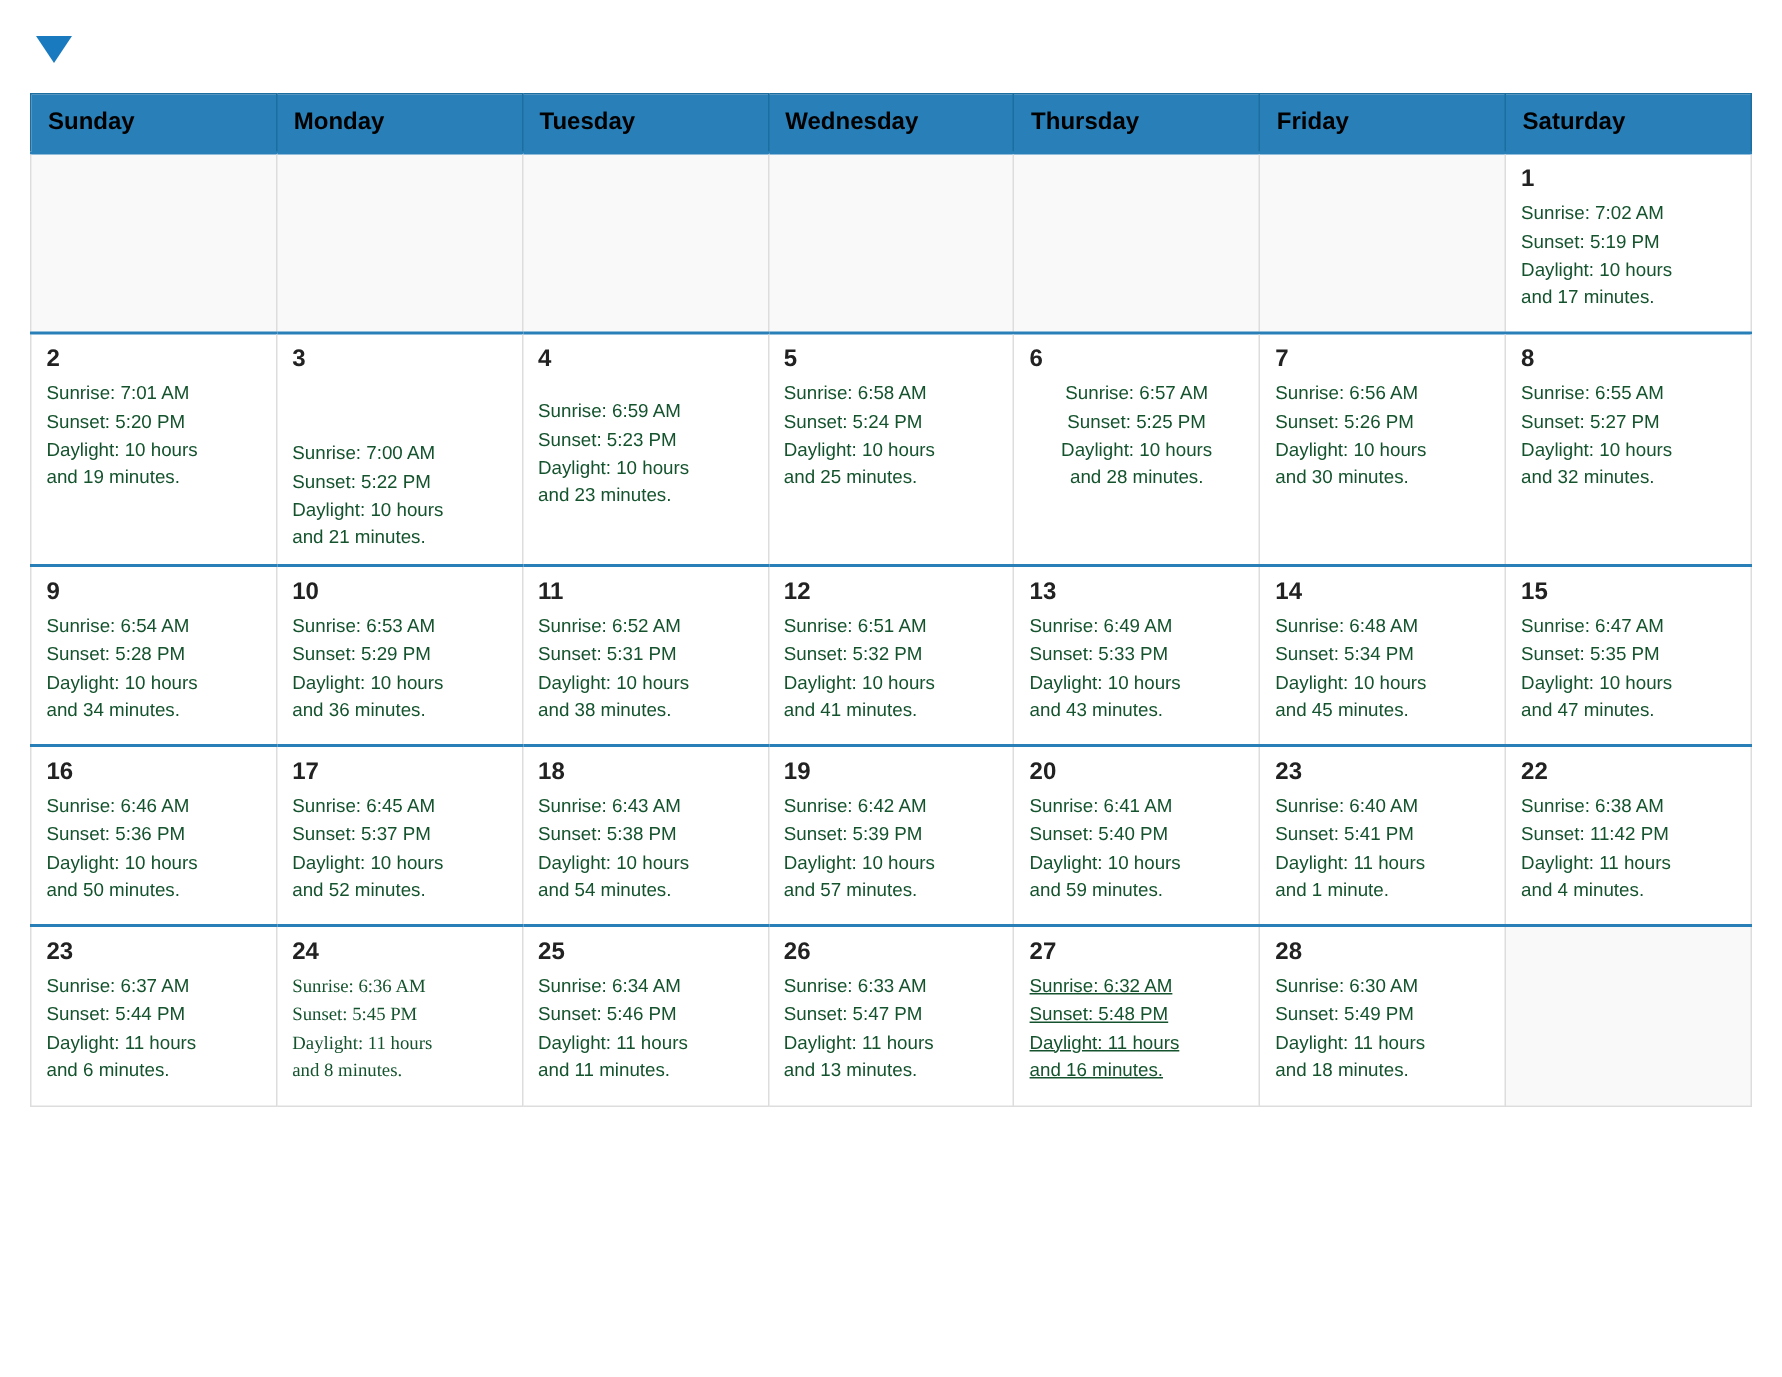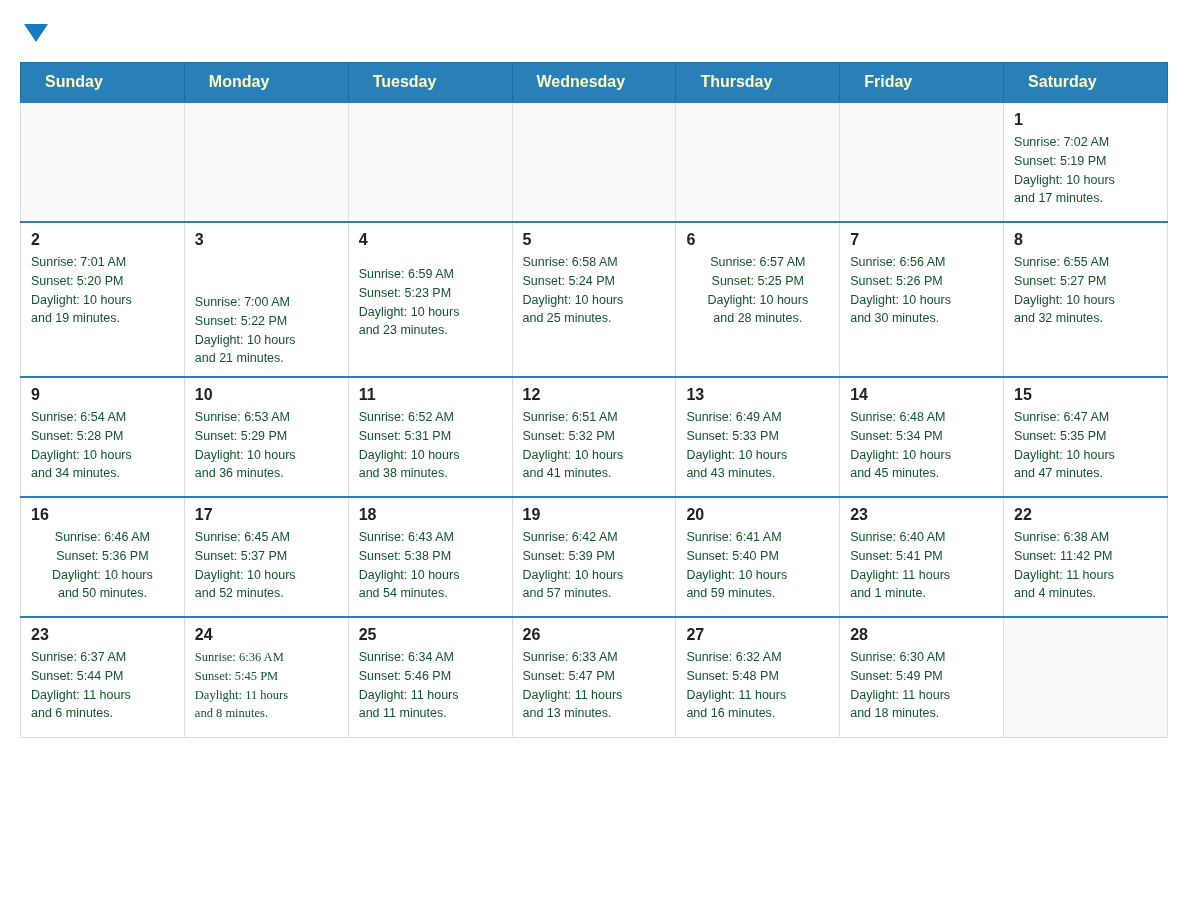--- a/index.html
+++ b/index.html
@@ -61,24 +61,24 @@
       color: #444;
       margin-top: 4px;
     }
     .calendar {
       width: 100%;
       border-collapse: collapse;
       border: 1px solid #ccc;
     }
     .calendar th {
       background-color: #2980b9;
-      color: #fef9c3;
+      color: #000000;
       font-size: 16px;
       font-weight: bold;
-      padding: 10px 24px;
+      padding: 10px 11px;
       text-align: left;
       border: 1px solid #1a6fa0;
     }
     .calendar td {
       vertical-align: top;
       padding: 8px 10px;
       border: 1px solid #ddd;
       width: calc(100% / 7);
       height: 120px;
       font-size: 13px;
@@ -249,21 +249,21 @@
           <span class="day-number">15</span>
           <div class="day-info" style="white-space: pre-line;">Sunrise: 6:47 AM
 Sunset: 5:35 PM
 Daylight: 10 hours
 and 47 minutes.</div>
         </td>
       </tr>
       <tr class="week-row">
         <td>
           <span class="day-number">16</span>
-          <div class="day-info" style="white-space: pre-line; text-align: center;">Sunrise: 6:46 AM
+          <div class="day-info" style="white-space: pre-line;">Sunrise: 6:46 AM
 Sunset: 5:36 PM
 Daylight: 10 hours
 and 50 minutes.</div>
         </td>
         <td>
           <span class="day-number">17</span>
           <div class="day-info" style="white-space: pre-line;">Sunrise: 6:45 AM
 Sunset: 5:37 PM
 Daylight: 10 hours
 and 52 minutes.</div>
@@ -328,21 +328,21 @@
         </td>
         <td>
           <span class="day-number">26</span>
           <div class="day-info" style="white-space: pre-line;">Sunrise: 6:33 AM
 Sunset: 5:47 PM
 Daylight: 11 hours
 and 13 minutes.</div>
         </td>
         <td>
           <span class="day-number">27</span>
-          <div class="day-info" style="white-space: pre-line;">Sunrise: 6:32 AM
+          <div class="day-info" style="white-space: pre-line; text-decoration: underline;">Sunrise: 6:32 AM
 Sunset: 5:48 PM
 Daylight: 11 hours
 and 16 minutes.</div>
         </td>
         <td>
           <span class="day-number">28</span>
           <div class="day-info" style="white-space: pre-line;">Sunrise: 6:30 AM
 Sunset: 5:49 PM
 Daylight: 11 hours
 and 18 minutes.</div>

